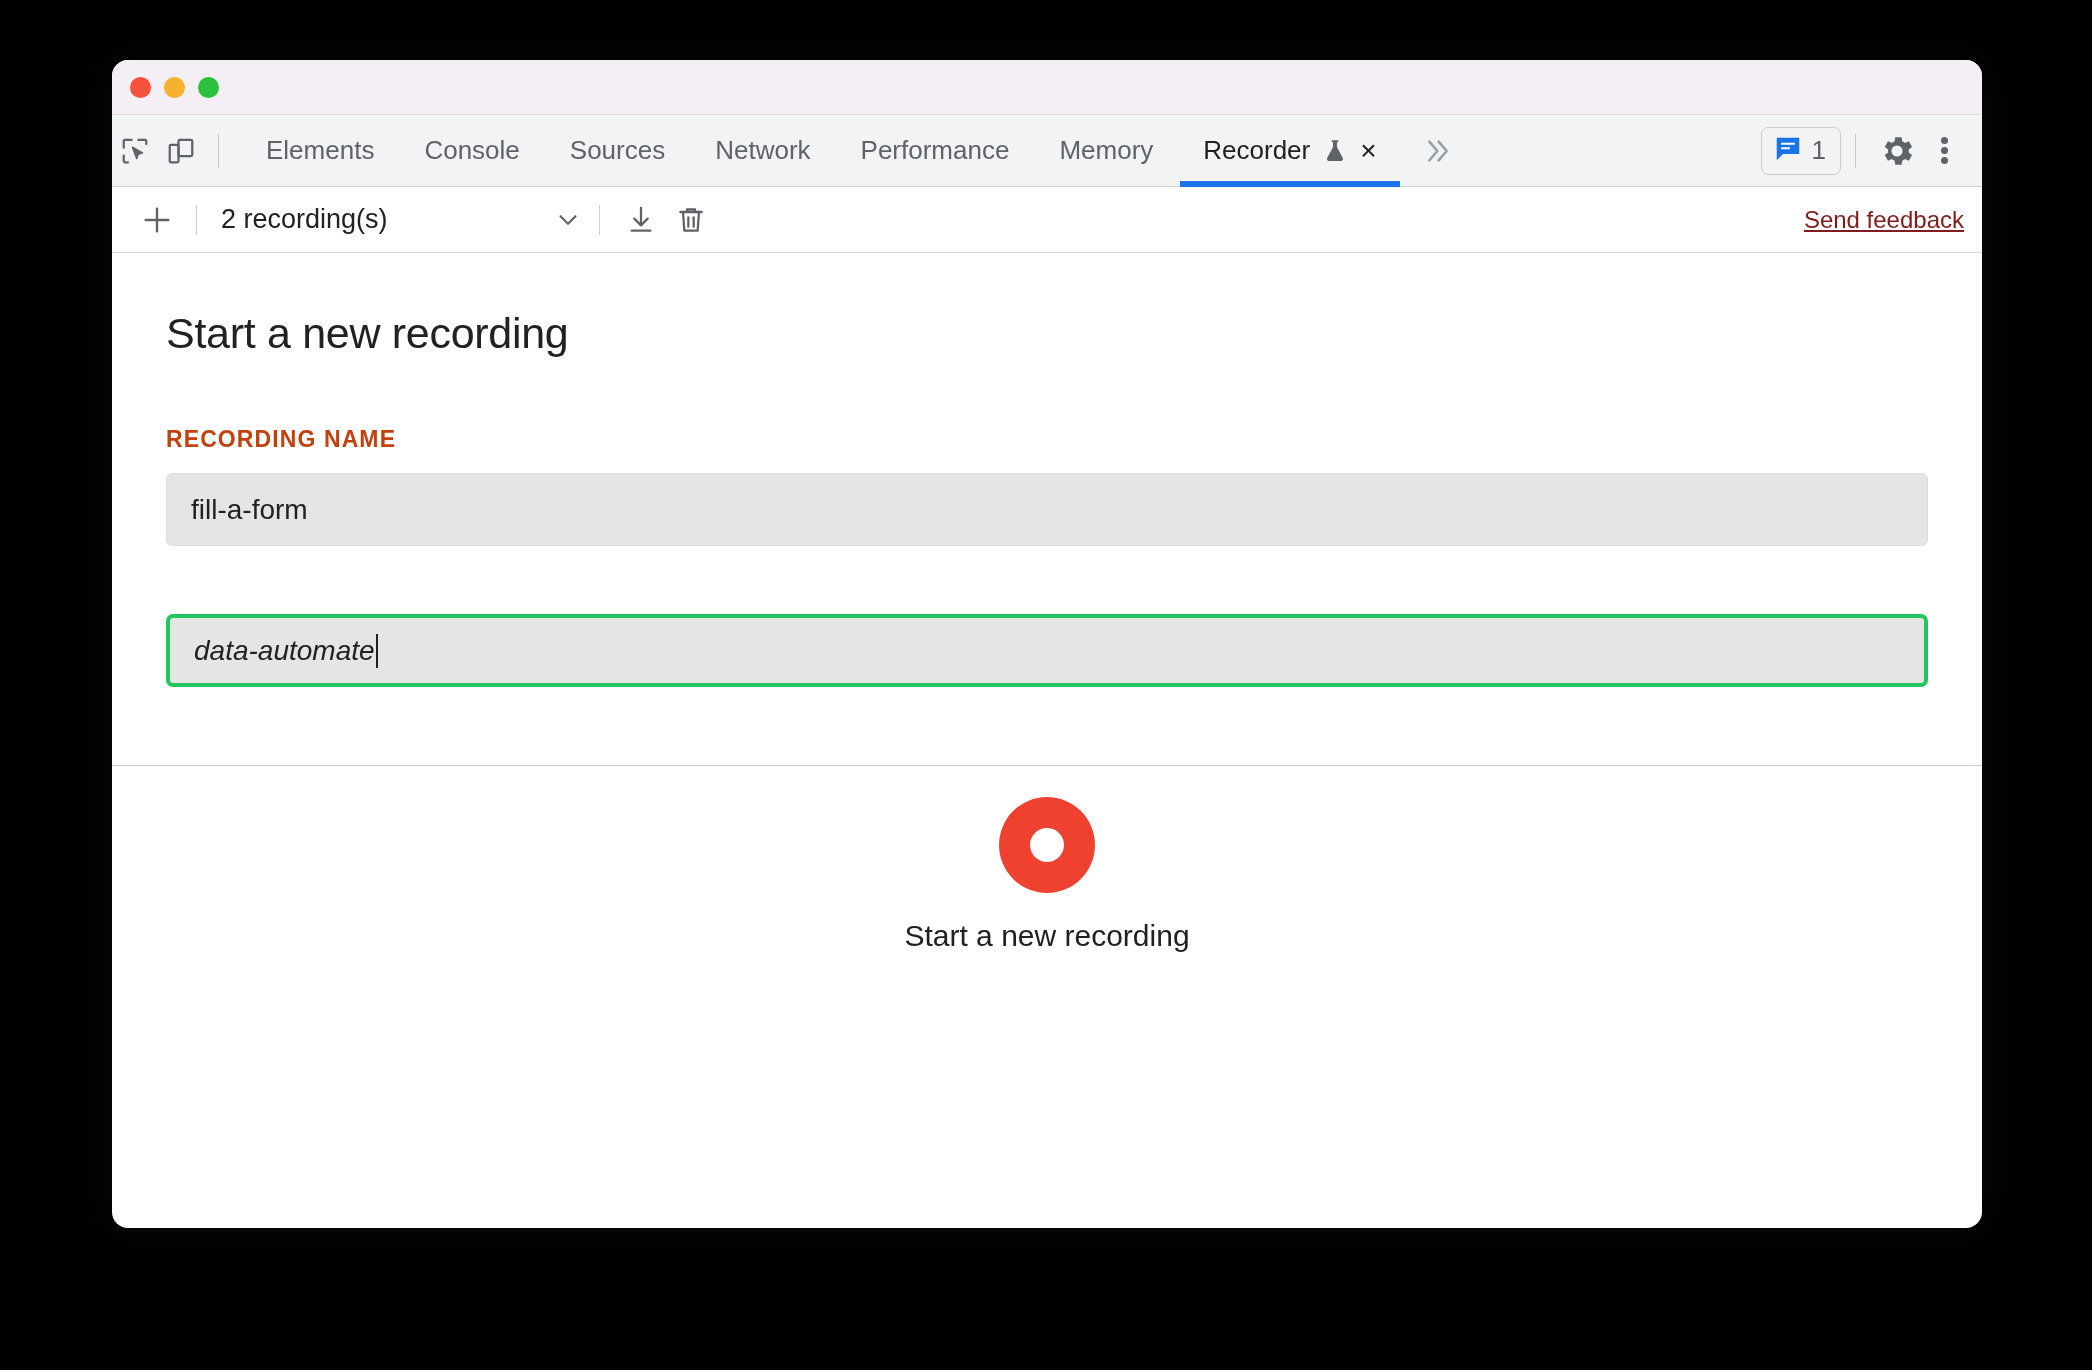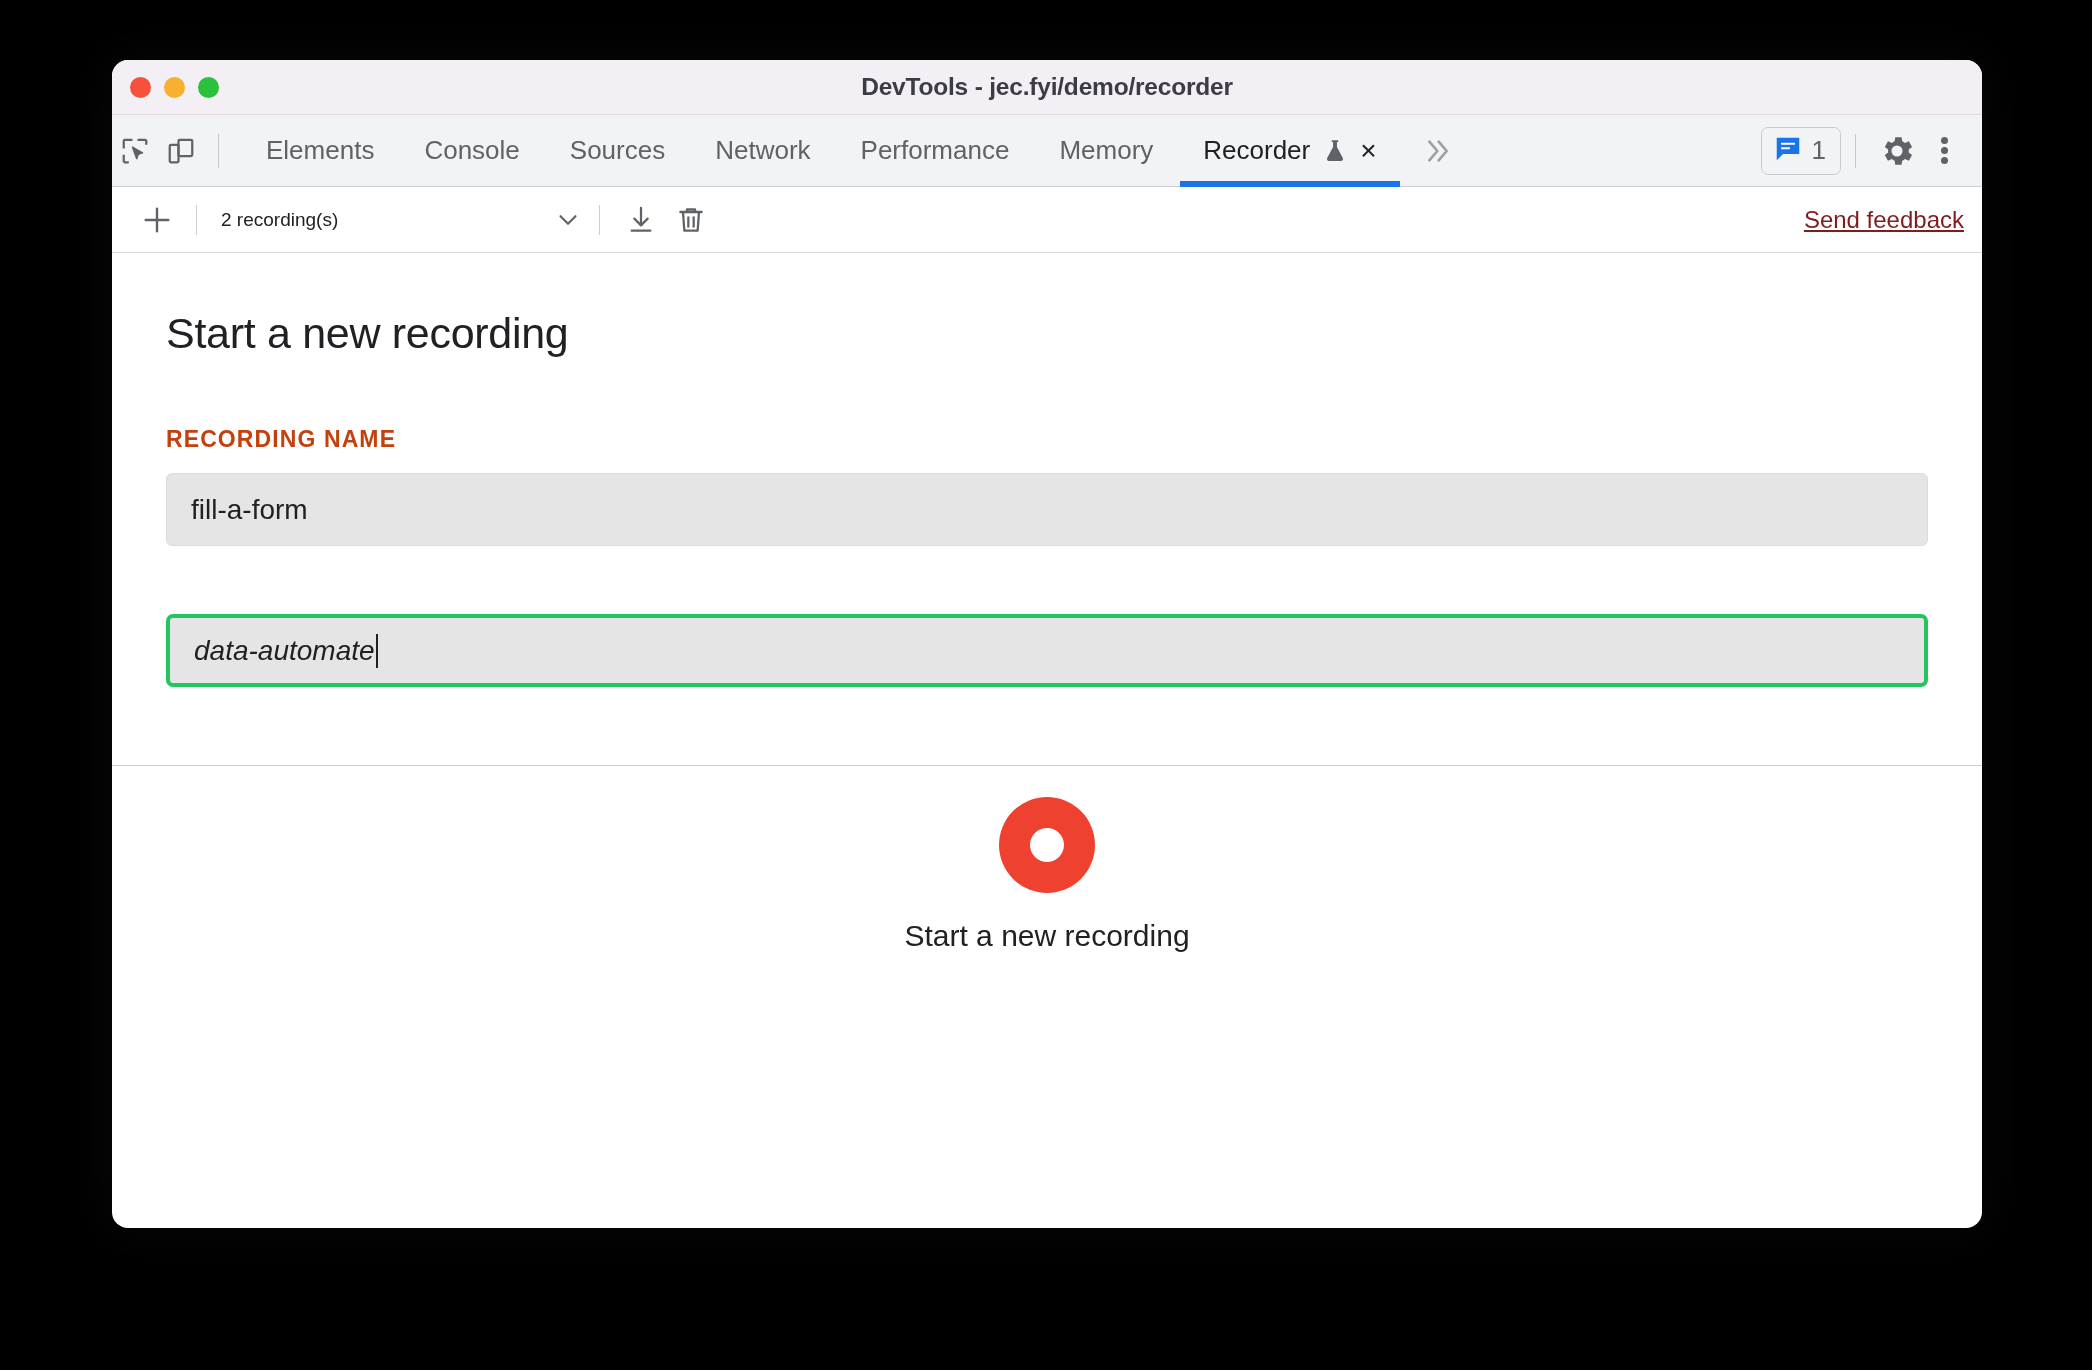--- a/index.html
+++ b/index.html
@@ -160,21 +160,21 @@
   .plus-btn {
     width: 46px; height: 46px;
     display: flex; align-items: center; justify-content: center;
     color: #5f6368;
   }
   .tb-sep { width: 1px; height: 30px; background: #cdd0d2; margin: 0 16px; }
   .rec-select {
     display: flex;
     align-items: center;
     min-width: 370px;
-    font-size: 19px;
+    font-size: 27px;
     color: #202124;
     padding-left: 8px;
   }
   .rec-select .label { flex: 1; }
   .rec-select .chev { color: #5f6368; display: flex; }
   .icon-btn {
     width: 50px; height: 50px;
     display: flex; align-items: center; justify-content: center;
     color: #5f6368;
   }
@@ -274,21 +274,20 @@
 
 <div class="screen">
   <div class="window">
 
     <div class="titlebar">
       <div class="traffic">
         <div class="light red"></div>
         <div class="light yellow"></div>
         <div class="light green"></div>
       </div>
-      <div class="title-text">DevTools - jec.fyi/demo/recorder</div>
     </div>
 
     <div class="tabbar">
 
       <div class="tb-icon">
         <svg width="30" height="30" viewBox="0 0 24 24" fill="none" stroke="#5f6368" stroke-width="1.8">
           <path d="M3 3h7M3 3v7M21 3h-7M21 3v4M3 21h4M3 21v-6"></path>
           <path d="M10 9l8 4.5-3.4 1.2-1.2 3.4z" fill="#5f6368" stroke="#5f6368" stroke-width="1.2" stroke-linejoin="round"></path>
         </svg>
       </div>

